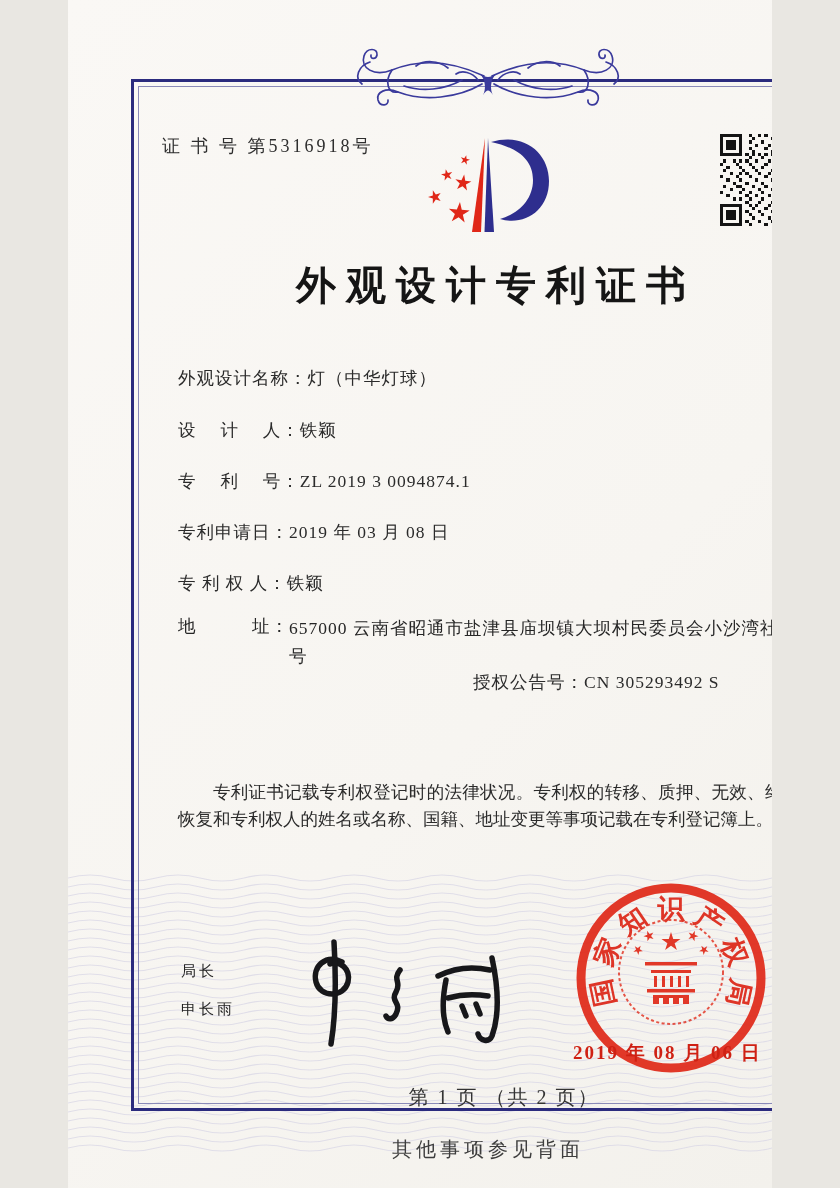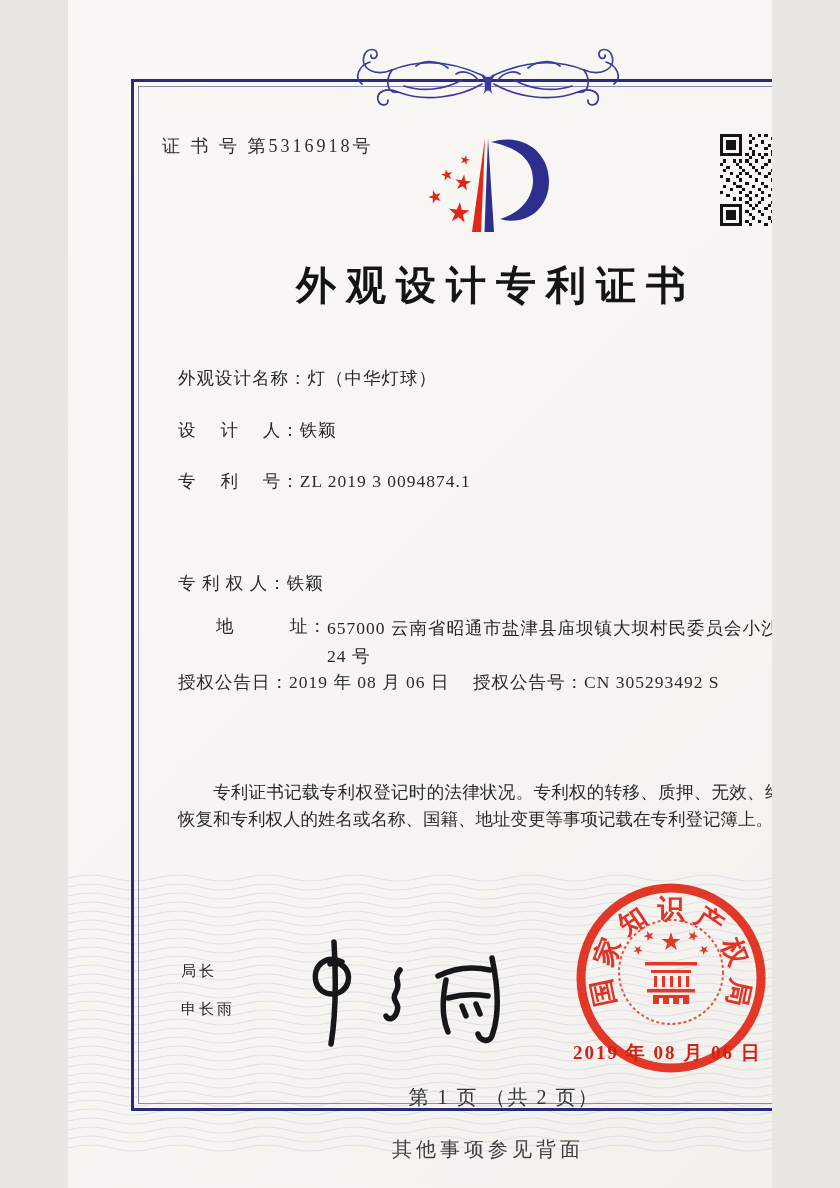--- a/index.html
+++ b/index.html
@@ -10,21 +10,21 @@
     font-family:"Liberation Serif","DejaVu Serif",serif;
     color:#262626;
   }
   .abs{position:absolute;}
   .certno{left:94px;top:134px;font-size:18px;letter-spacing:3px;color:#2e2e2e;}
   .title{left:8px;top:258px;width:840px;text-align:center;font-size:40px;font-weight:bold;letter-spacing:10px;color:#151515;}
   .row{left:110px;font-size:17.5px;letter-spacing:1px;white-space:nowrap;}
   .row .lbl{color:#2b2b2b;}
   .row .val{color:#2b2b2b;}
   .addr-row{left:110px;font-size:17.5px;letter-spacing:1px;display:flex;width:645px;}
-  .addr-row .lbl{flex:0 0 auto;white-space:nowrap;margin-left:38px;}
+  .addr-row .lbl{flex:0 0 auto;white-space:nowrap;}
   .addr-row .val{width:528px;line-height:28px;font-family:Liberation Serif, serif;}
   .para{left:110px;width:640px;font-size:17.5px;line-height:26.5px;text-align:justify;text-indent:2em;margin:0;color:#2b2b2b;}
   .signer{left:113px;font-size:15px;letter-spacing:3px;color:#1f1f1f;}
   .sealdate{left:505px;top:1040px;font-size:19px;font-weight:bold;letter-spacing:2px;color:#cf2114;z-index:6;}
   .pagefoot{left:16px;top:1084px;width:840px;text-align:center;font-size:20px;letter-spacing:2px;color:#333;}
   .backnote{left:0;top:1136px;width:840px;text-align:center;font-size:20px;letter-spacing:4px;color:#3d3d3d;}
   svg{display:block;}
   .z1{z-index:1}.z2{z-index:2}.z3{z-index:3}.z5{z-index:5}
 </style>
 </head>
@@ -154,29 +154,29 @@
 
   <div class="abs row z2" style="top:366px">
     <span class="lbl">外观设计名称：</span><span class="val">灯（中华灯球）</span>
   </div>
   <div class="abs row z2" style="top:418px">
     <span class="lbl">设　 计　 人：</span><span class="val">铁颖</span>
   </div>
   <div class="abs row z2" style="top:469px">
     <span class="lbl">专　 利　 号：</span><span class="val">ZL 2019 3 0094874.1</span>
   </div>
+  <div class="abs row z2" style="top:520px">
+    <span class="lbl">专利申请日：</span><span class="val">2019 年 03 月 08 日</span>
+  </div>
   <div class="abs row z2" style="top:571px">
     <span class="lbl">专 利 权 人：</span><span class="val">铁颖</span>
   </div>
   <div class="abs addr-row z2" style="top:614px">
     <span class="lbl">地　　　址：</span>
       <span class="val">657000 云南省昭通市盐津县庙坝镇大坝村民委员会小沙湾社 24 号</span>
-  </div>
-  <div class="abs row z2" style="top:670px">
-    <span class="lbl">授权公告日：</span><span class="val">2019 年 08 月 06 日</span>
   </div>
   <div class="abs row z2" style="top:670px;left:405px">
     <span class="lbl">授权公告号：</span><span class="val">CN 305293492 S</span>
   </div>
 
   <p class="abs para z2" style="top:779px">专利证书记载专利权登记时的法律状况。专利权的转移、质押、无效、终止、恢复和专利权人的姓名或名称、国籍、地址变更等事项记载在专利登记簿上。</p>
 
   <div class="abs signer z3" style="top:962px">局长</div>
   <div class="abs signer z3" style="top:1000px">申长雨</div>
 

